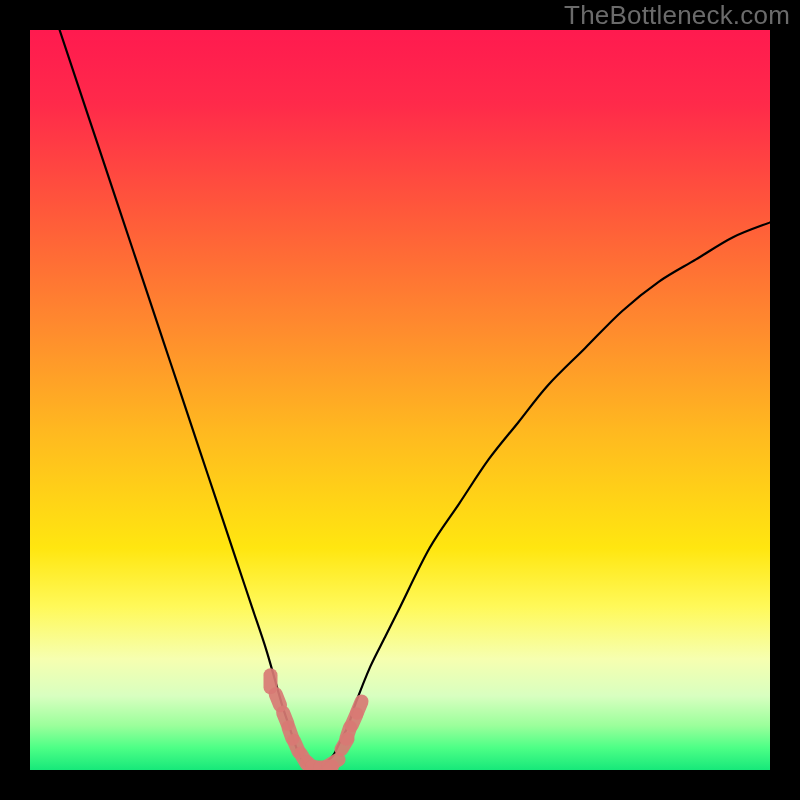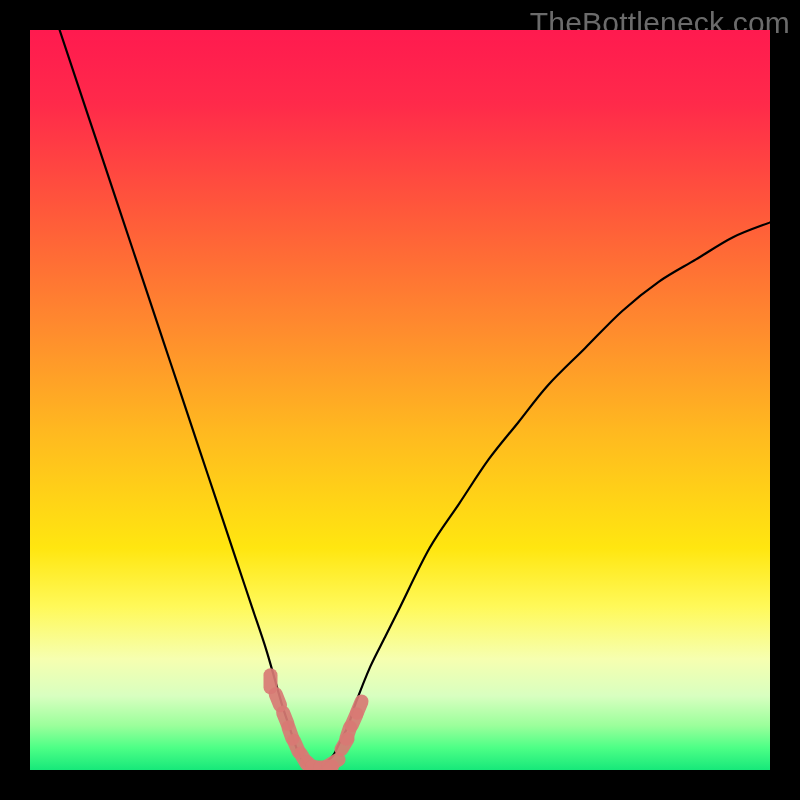--- a/index.html
+++ b/index.html
@@ -36,24 +36,24 @@
   }
   .curve-layer {
     position: absolute;
     left: 0;
     top: 0;
     width: 100%;
     height: 100%;
   }
   .watermark {
     position: absolute;
-    top: 6px;
+    top: 0;
     right: 10px;
     color: #6b6b6b;
-    font-size: 30px;
+    font-size: 26px;
     font-weight: 500;
     letter-spacing: 0.2px;
   }
 </style>
 </head>
 <body>
 
 <div class="frame">
 
   <div class="watermark">TheBottleneck.com</div>

